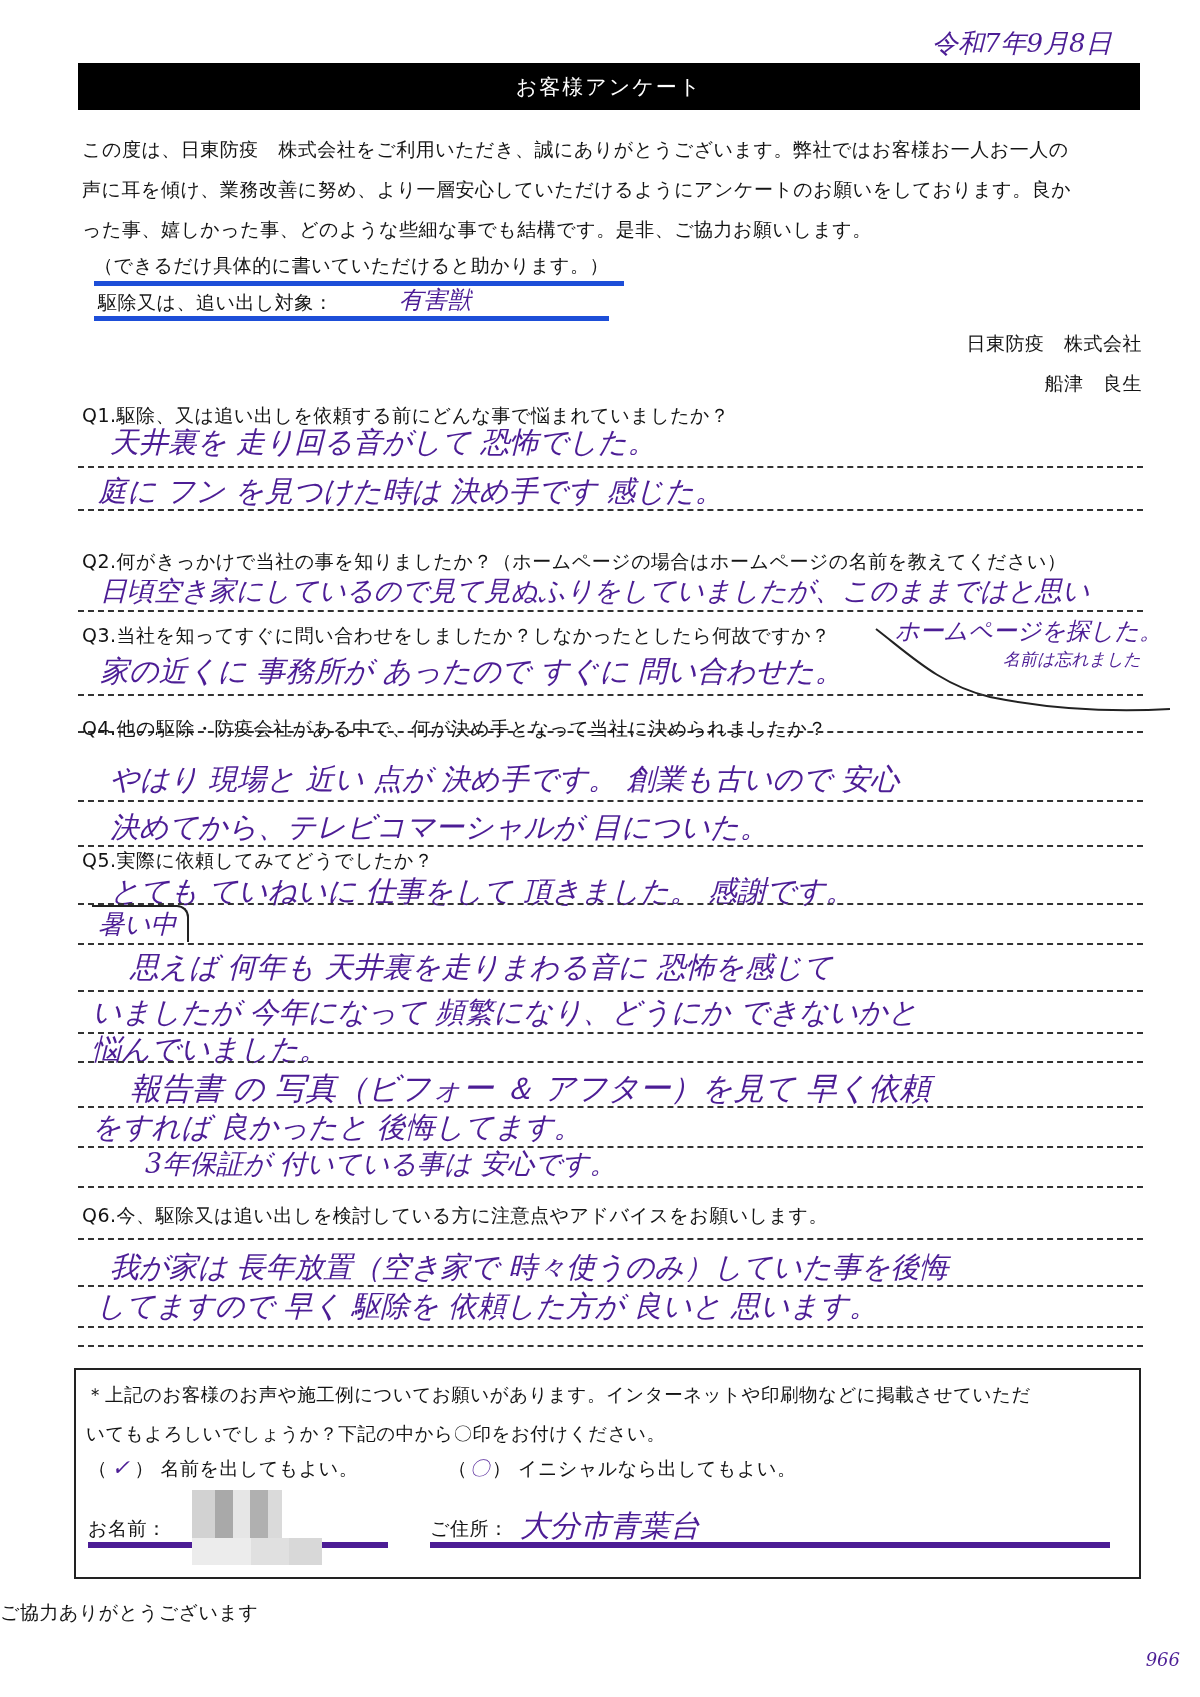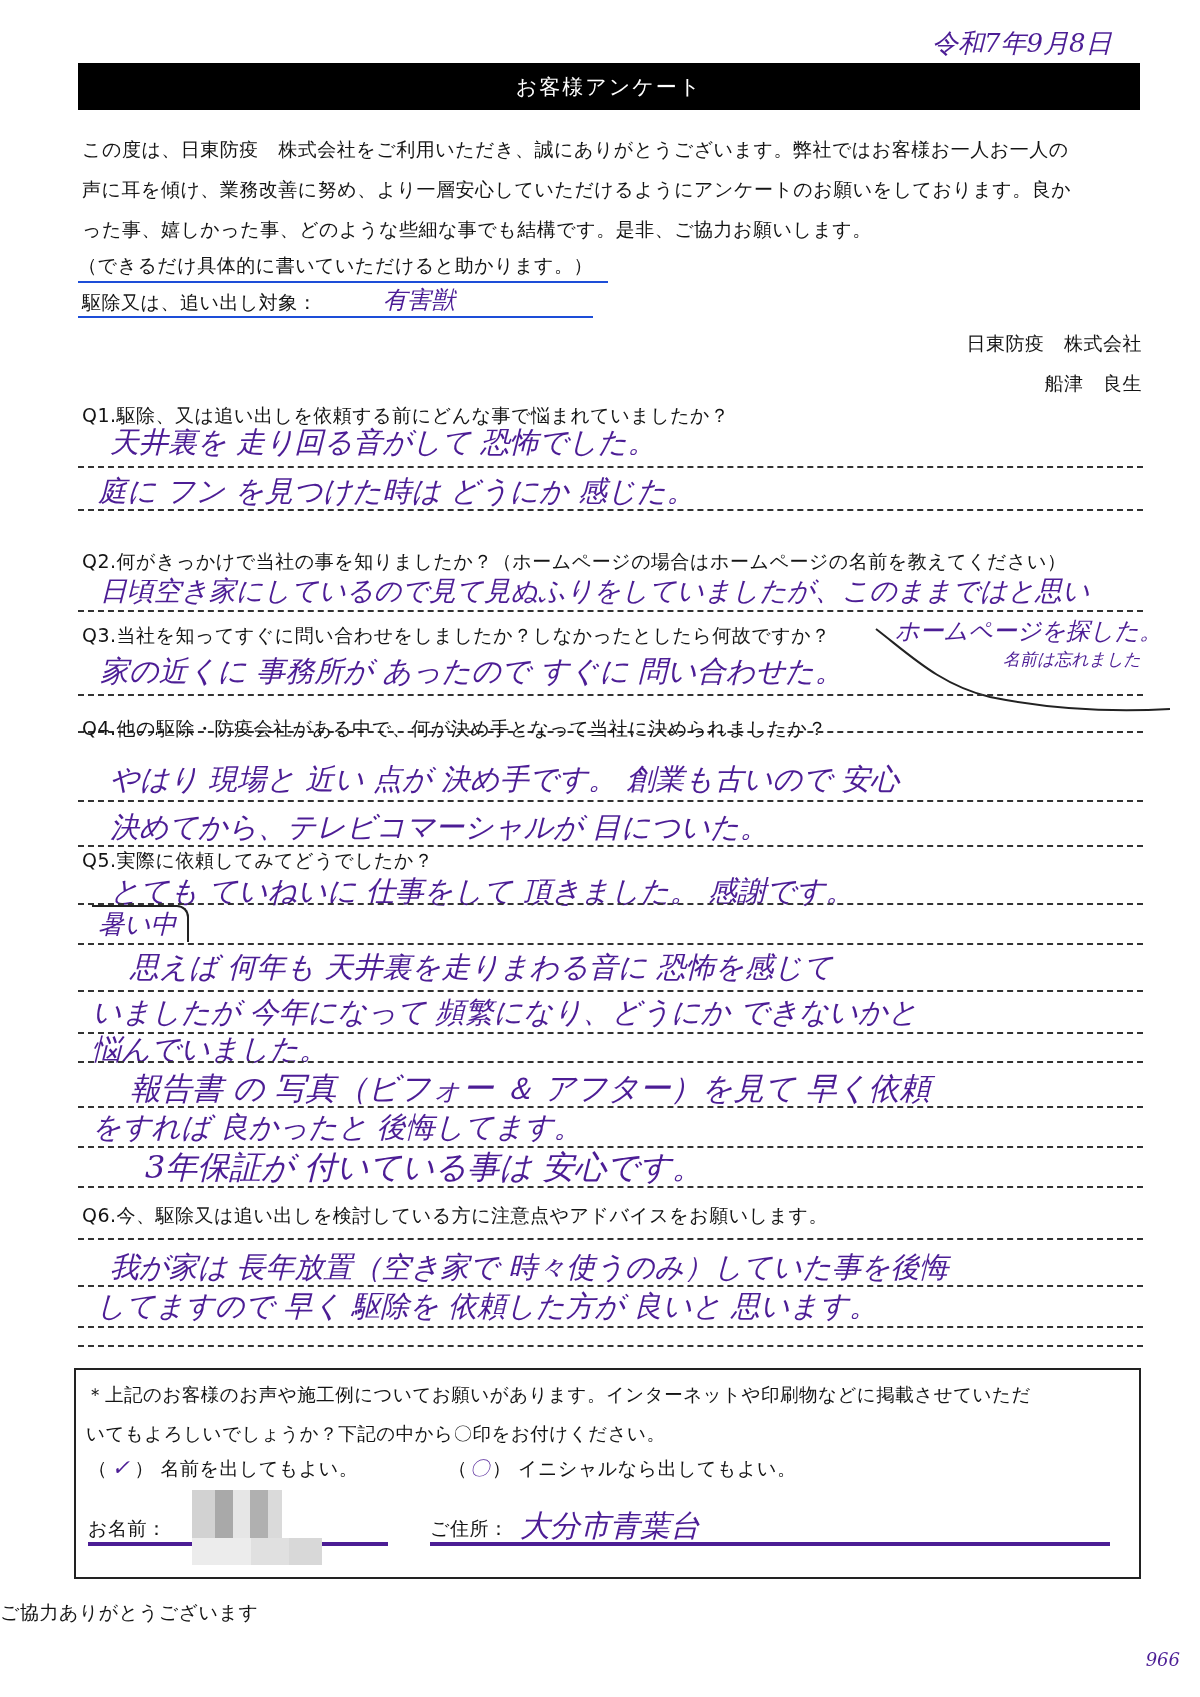--- a/index.html
+++ b/index.html
@@ -16,30 +16,30 @@
     white-space: nowrap;
   }
   .print { font-size: 19px; letter-spacing: 0.5px; white-space: nowrap; color: #141414; }
   .date { left: 932px; top: 26px; font-size: 26px; }
   .title-bar {
     left: 78px; top: 63px; width: 1062px; height: 47px; background: #000;
     display: flex; align-items: center; justify-content: center;
   }
   .title-bar span { color: #fff; font-size: 21px; letter-spacing: 2px; }
   .intro { left: 82px; width: 1060px; }
-  .underline-row { border-bottom: 2px solid #1d4ed8; }
+  .underline-row { border-bottom: 5px solid #1d4ed8; margin-left: 16px; }
   .dash { position: absolute; left: 78px; width: 1065px; height: 0; border-top: 2px dashed #333; }
   .q-label { left: 82px; font-size: 19px; }
   .ans { left: 110px; font-size: 29px; }
   .consent-box {
     left: 74px; top: 1368px; width: 1067px; height: 211px;
     border: 2px solid #222; box-sizing: border-box;
   }
   .blur-block { background: #bdbdbd; }
-  .sol-line { border-bottom: 4px solid #4c1d95; }
+  .sol-line { border-bottom: 6px solid #4c1d95; }
 </style>
 </head>
 <body>
 
 <div class="abs hand date">令和7年9月8日</div>
 
 <div class="abs title-bar">
   <span>お客様アンケート</span>
 </div>
 
@@ -52,21 +52,21 @@
   <span class="print" style="position:absolute; left:4px; top:2px;">駆除又は、追い出し対象：</span>
   <span class="hand" style="position:absolute; left:305px; top:-4px; font-size:24px;">有害獣</span>
 </div>
 
 <div class="abs print" style="right:58px; top:331px;">日東防疫　株式会社</div>
 <div class="abs print" style="right:58px; top:371px;">船津　良生</div>
 
 <div class="abs print q-label" style="top:403px;">Q1.駆除、又は追い出しを依頼する前にどんな事で悩まれていましたか？</div>
 <div class="abs hand ans" style="top:423px;">天井裏を 走り回る音がして 恐怖でした。</div>
 <div class="dash" style="top:466px;"></div>
-<div class="abs hand ans" style="top:472px; left:98px;">庭に フン を見つけた時は どうにか 感じた。</div>
+<div class="abs hand ans" style="top:472px; left:98px;">庭に フン を見つけた時は 決め手です 感じた。</div>
 <div class="dash" style="top:509px;"></div>
 
 <div class="abs print q-label" style="top:549px;">Q2.何がきっかけで当社の事を知りましたか？（ホームページの場合はホームページの名前を教えてください）</div>
 <div class="abs hand ans" style="top:573px; left:100px; font-size:27px;">日頃空き家にしているので見て見ぬふりをしていましたが、このままではと思い</div>
 <div class="dash" style="top:610px;"></div>
 
 <div class="abs print q-label" style="top:623px;">Q3.当社を知ってすぐに問い合わせをしましたか？しなかったとしたら何故ですか？</div>
 <div class="abs hand" style="left:895px; top:615px; font-size:24px;">ホームページを探した。</div>
 <div class="abs hand" style="left:1003px; top:648px; font-size:17px;">名前は忘れました</div>
 <svg class="abs" style="left:870px; top:625px;" width="330" height="90">
@@ -90,21 +90,21 @@
 <div class="abs hand ans" style="top:948px; left:130px;">思えば 何年も 天井裏を走りまわる音に 恐怖を感じて</div>
 <div class="dash" style="top:990px;"></div>
 <div class="abs hand ans" style="top:993px; left:92px;">いましたが 今年になって 頻繁になり、どうにか できないかと</div>
 <div class="dash" style="top:1032px;"></div>
 <div class="abs hand ans" style="top:1030px; left:92px;">悩んでいました。</div>
 <div class="dash" style="top:1061px;"></div>
 <div class="abs hand ans" style="top:1068px; left:130px; font-size:31px;">報告書 の 写真（ビフォー ＆ アフター）を見て 早く依頼</div>
 <div class="dash" style="top:1106px;"></div>
 <div class="abs hand ans" style="top:1108px; left:92px;">をすれば 良かったと 後悔してます。</div>
 <div class="dash" style="top:1146px;"></div>
-<div class="abs hand ans" style="top:1146px; left:145px; font-size:32px;">3年保証が 付いている事は 安心です。</div>
+<div class="abs hand ans" style="top:1146px; left:145px; font-size:27px;">3年保証が 付いている事は 安心です。</div>
 <div class="dash" style="top:1186px;"></div>
 
 <div class="abs print q-label" style="top:1203px;">Q6.今、駆除又は追い出しを検討している方に注意点やアドバイスをお願いします。</div>
 <div class="dash" style="top:1238px;"></div>
 <div class="abs hand ans" style="top:1248px;">我が家は 長年放置（空き家で 時々使うのみ）していた事を後悔</div>
 <div class="dash" style="top:1285px;"></div>
 <div class="abs hand ans" style="top:1287px; left:96px;">してますので 早く 駆除を 依頼した方が 良いと 思います。</div>
 <div class="dash" style="top:1326px;"></div>
 <div class="dash" style="top:1345px;"></div>
 

